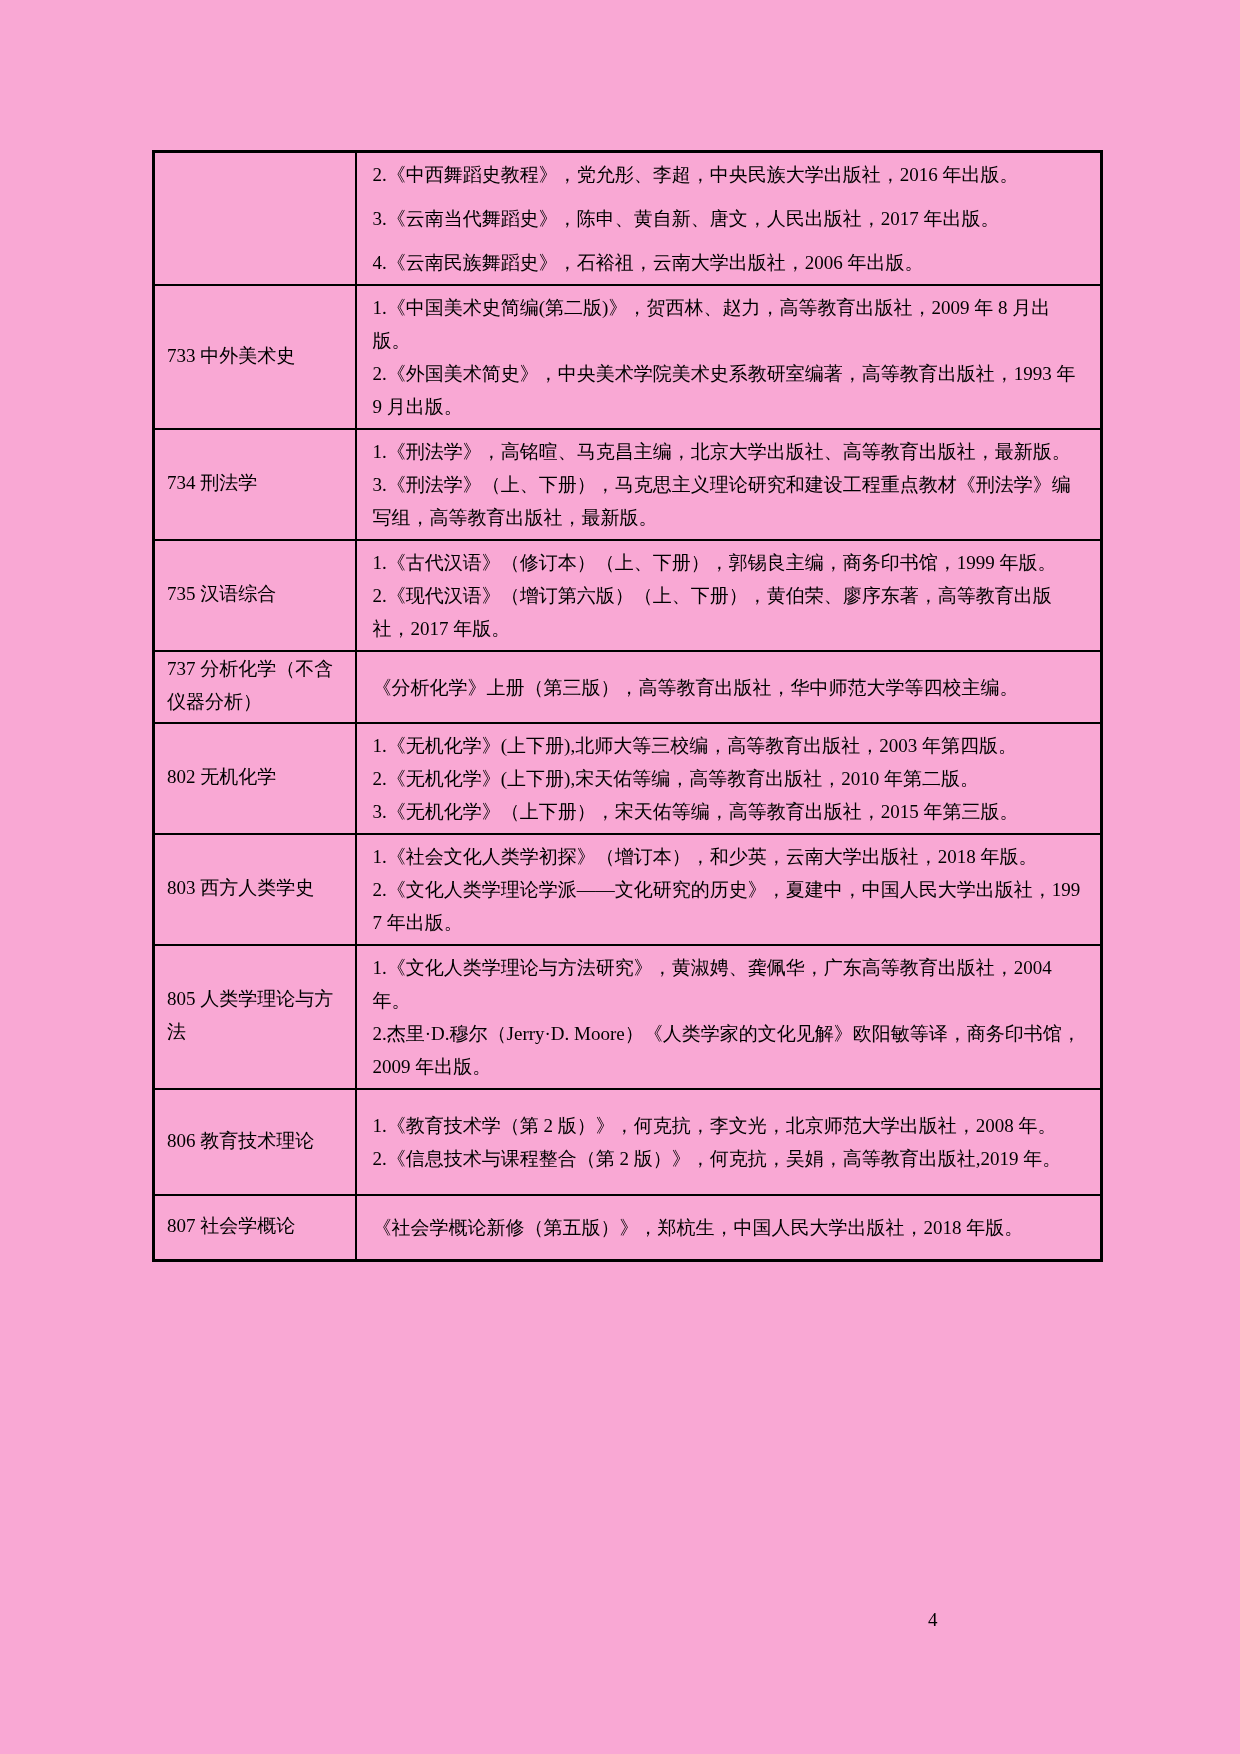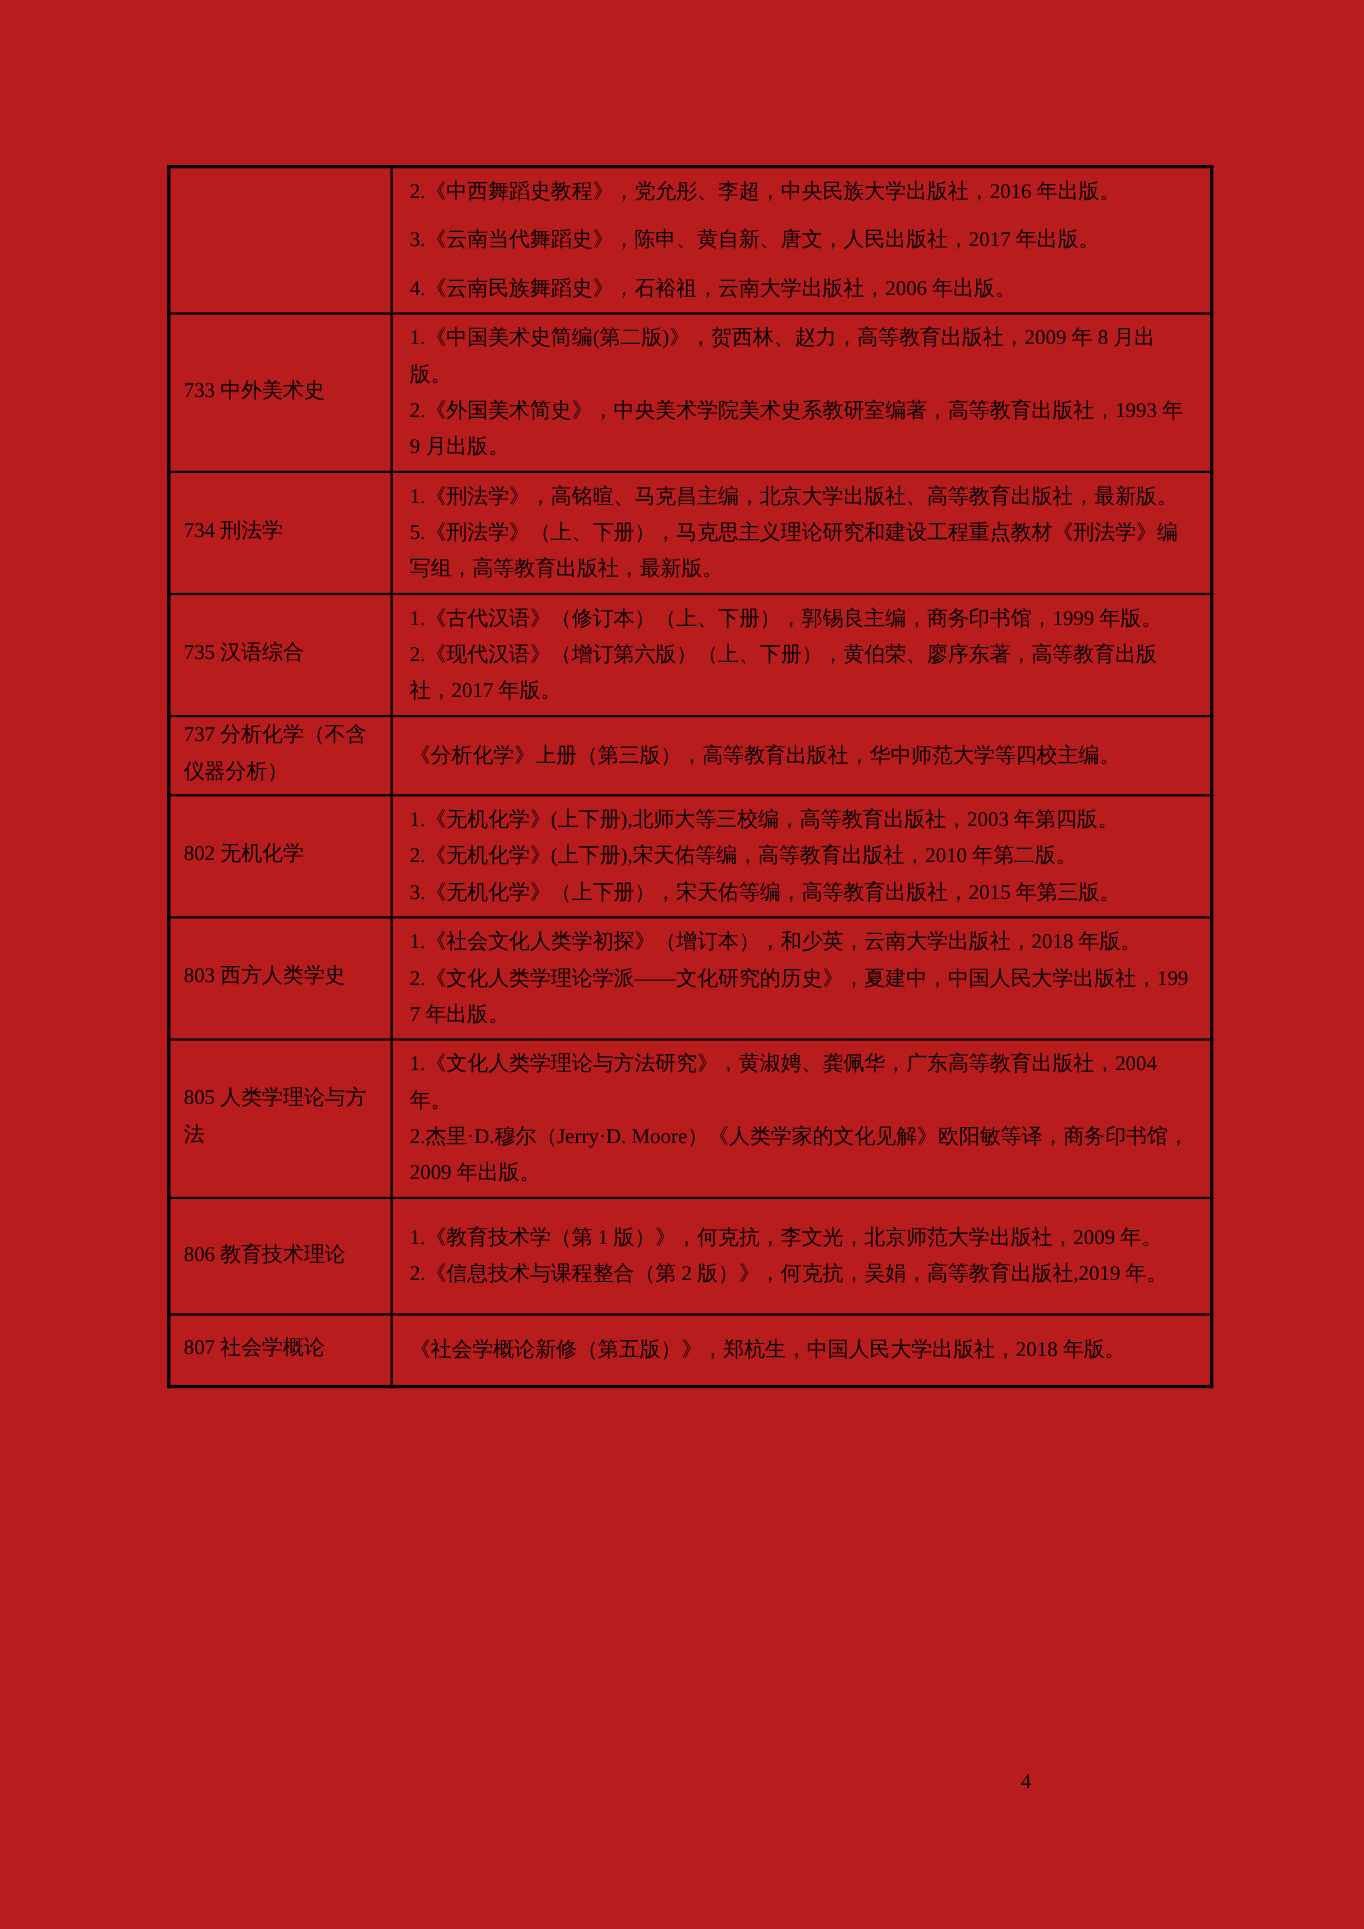--- a/index.html
+++ b/index.html
@@ -1,20 +1,20 @@
 <!DOCTYPE html>
 <html lang="zh"><head>
 <meta charset="utf-8">
 <style>
   html, body { margin: 0; padding: 0; background: #e8e8e8; }
   .page {
     position: relative;
     width: 1240px;
     height: 1754px;
-    background: #b91c1c;
+    background: #f9a8d4;
     font-family: "Liberation Serif", "DejaVu Serif", serif;
     color: #000000;
     overflow: hidden;
   }
   table.ref-table {
     position: absolute;
     left: 152px;
     top: 150px;
     width: 948px;
     border-collapse: collapse;
@@ -70,21 +70,21 @@
         <td class="subject-cell">733 中外美术史</td>
         <td class="refs-cell">
           <p>1.《中国美术史简编(第二版)》，贺西林、赵力，高等教育出版社，2009 年 8 月出版。</p>
           <p>2.《外国美术简史》，中央美术学院美术史系教研室编著，高等教育出版社，1993 年 9 月出版。</p>
         </td>
       </tr>
       <tr style="height:99px">
         <td class="subject-cell">734 刑法学</td>
         <td class="refs-cell">
           <p>1.《刑法学》，高铭暄、马克昌主编，北京大学出版社、高等教育出版社，最新版。</p>
-          <p>5.《刑法学》（上、下册），马克思主义理论研究和建设工程重点教材《刑法学》编写组，高等教育出版社，最新版。</p>
+          <p>3.《刑法学》（上、下册），马克思主义理论研究和建设工程重点教材《刑法学》编写组，高等教育出版社，最新版。</p>
         </td>
       </tr>
       <tr style="height:98px">
         <td class="subject-cell">735 汉语综合</td>
         <td class="refs-cell">
           <p>1.《古代汉语》（修订本）（上、下册），郭锡良主编，商务印书馆，1999 年版。</p>
           <p>2.《现代汉语》（增订第六版）（上、下册），黄伯荣、廖序东著，高等教育出版社，2017 年版。</p>
         </td>
       </tr>
       <tr style="height:67px">
@@ -111,21 +111,21 @@
       <tr style="height:98px">
         <td class="subject-cell">805 人类学理论与方法</td>
         <td class="refs-cell">
           <p>1.《文化人类学理论与方法研究》，黄淑娉、龚佩华，广东高等教育出版社，2004 年。</p>
           <p>2.杰里·D.穆尔（Jerry·D. Moore）《人类学家的文化见解》欧阳敏等译，商务印书馆，2009 年出版。</p>
         </td>
       </tr>
       <tr style="height:106px">
         <td class="subject-cell">806 教育技术理论</td>
         <td class="refs-cell">
-          <p>1.《教育技术学（第 1 版）》，何克抗，李文光，北京师范大学出版社，2009 年。</p>
+          <p>1.《教育技术学（第 2 版）》，何克抗，李文光，北京师范大学出版社，2008 年。</p>
           <p>2.《信息技术与课程整合（第 2 版）》，何克抗，吴娟，高等教育出版社,2019 年。</p>
         </td>
       </tr>
       <tr style="height:65px">
         <td class="subject-cell">807 社会学概论</td>
         <td class="refs-cell">
           <p>《社会学概论新修（第五版）》，郑杭生，中国人民大学出版社，2018 年版。</p>
         </td>
       </tr>
     </tbody>

